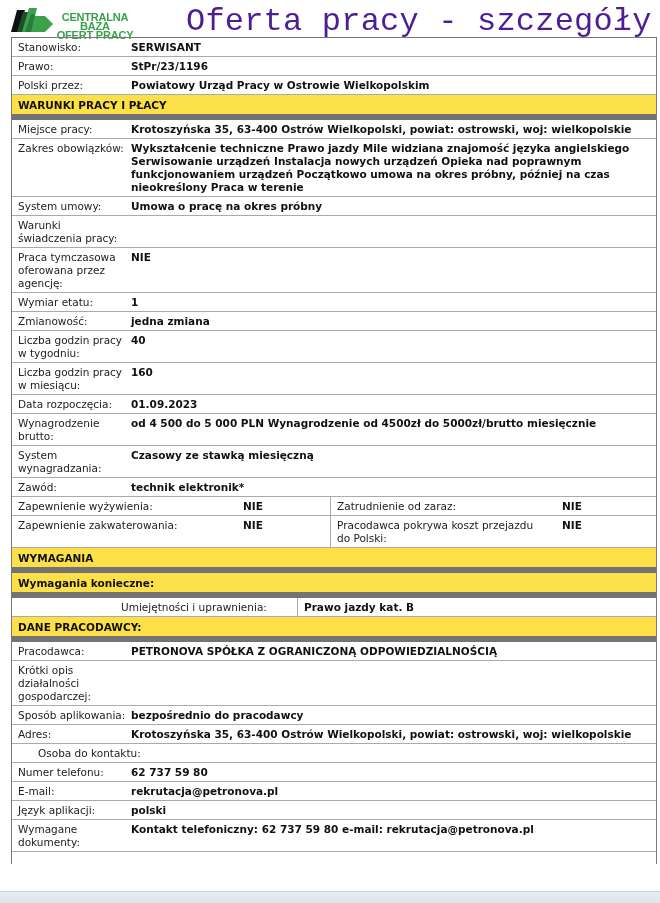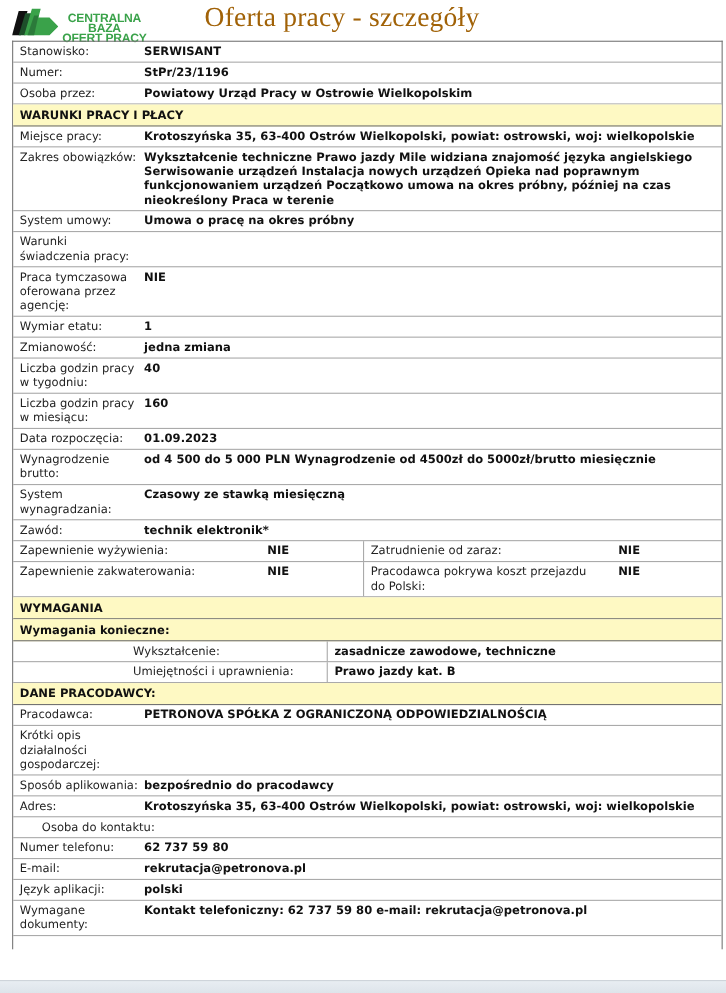--- a/index.html
+++ b/index.html
@@ -2,26 +2,26 @@
 <html><head>
 <meta charset="utf-8">
 <style>
   * { box-sizing: border-box; margin: 0; padding: 0; }
   html, body { width: 660px; height: 903px; overflow: hidden; background: #ffffff; }
   body { font-family: "DejaVu Sans", sans-serif; font-size: 10.5px; color: #111; position: relative; }
   .header { position: absolute; left: 0; top: 0; width: 660px; height: 38px; }
   .logo { position: absolute; left: 11px; top: 6px; width: 125px; height: 30px; }
   .logo svg { position: absolute; left: 0; top: 0; }
   .logo-text { position: absolute; left: 43px; top: 7px; font-family: "Liberation Sans", sans-serif; font-weight: bold; font-size: 11px; line-height: 9px; color: #3aa24a; text-align: center; letter-spacing: -0.2px; }
-  .page-title { position: absolute; left: 186px; top: 3px; font-family: Liberation Serif, serif; font-size: 25px; color: #a16207; letter-spacing: 0.2px; }
+  .page-title { position: absolute; left: 186px; top: 3px; font-family: Liberation Mono, monospace; font-size: 32px; color: #4c1d95; letter-spacing: 0.2px; }
   .sheet { position: absolute; left: 11px; top: 37px; width: 646px; border-left: 1px solid #777; border-right: 1px solid #777; border-top: 1px solid #777; }
   .row { display: flex; border-bottom: 1px solid #aaa; min-height: 19px; }
   .lbl { width: 119px; padding: 3px 5px 2px 6px; line-height: 13px; color: #222; flex-shrink: 0; }
   .val { flex: 1; padding: 3px 4px 2px 0; line-height: 13px; font-weight: bold; color: #111; }
-  .section { background: #fef9c3; font-weight: bold; padding: 3px 6px 2px 6px; line-height: 14px; border-bottom: 1px solid #737373; min-height: 20px; color: #111; }
+  .section { background: #fde047; font-weight: bold; padding: 3px 6px 2px 6px; line-height: 14px; border-bottom: 6px solid #737373; min-height: 20px; color: #111; }
   .quad { display: flex; border-bottom: 1px solid #aaa; }
   .quad .ql { width: 231px; padding: 3px 6px 2px 6px; line-height: 13px; color: #222; }
   .quad .qv { width: 88px; padding: 3px 4px 2px 0; line-height: 13px; font-weight: bold; border-right: 1px solid #aaa; }
   .quad .ql2 { width: 231px; padding: 3px 24px 2px 6px; line-height: 13px; color: #222; }
   .quad .qv2 { flex: 1; padding: 3px 4px 2px 0; line-height: 13px; font-weight: bold; }
   .req { display: flex; border-bottom: 1px solid #aaa; min-height: 19px; }
   .req .rl { width: 286px; padding: 3px 6px 2px 0; text-align: right; line-height: 13px; color: #222; border-right: 1px solid #aaa; }
   .req .rl span { display: inline-block; width: 170px; text-align: left; }
   .req .rv { flex: 1; padding: 3px 6px 2px 6px; line-height: 13px; font-weight: bold; }
   .bottom-bar { position: absolute; left: 0; top: 891px; width: 660px; height: 12px; background: linear-gradient(#e8edf2, #dde4ea); border-top: 1px solid #c9d0d6; }
@@ -45,25 +45,25 @@
   <div class="page-title">Oferta pracy - szczegóły</div>
 </div>
 
 <div class="sheet">
 
   <div class="row">
     <div class="lbl">Stanowisko:</div>
     <div class="val">SERWISANT</div>
   </div>
   <div class="row">
-    <div class="lbl">Numer:</div>
+    <div class="lbl">Prawo:</div>
     <div class="val">StPr/23/1196</div>
   </div>
   <div class="row">
-    <div class="lbl">Osoba przez:</div>
+    <div class="lbl">Polski przez:</div>
     <div class="val">Powiatowy Urząd Pracy w Ostrowie Wielkopolskim</div>
   </div>
 
   <div class="section">WARUNKI PRACY I PŁACY</div>
   <div class="row">
     <div class="lbl">Miejsce pracy:</div>
     <div class="val">Krotoszyńska 35, 63-400 Ostrów Wielkopolski, powiat: ostrowski, woj: wielkopolskie</div>
   </div>
   <div class="row">
     <div class="lbl">Zakres obowiązków:</div>
@@ -122,24 +122,20 @@
   <div class="quad">
     <div class="ql">Zapewnienie zakwaterowania:</div>
     <div class="qv">NIE</div>
     <div class="ql2">Pracodawca pokrywa koszt przejazdu do Polski:</div>
     <div class="qv2">NIE</div>
   </div>
 
   <div class="section">WYMAGANIA</div>
   <div class="section">Wymagania konieczne:</div>
   <div class="req">
-    <div class="rl"><span>Wykształcenie:</span></div>
-    <div class="rv">zasadnicze zawodowe, techniczne</div>
-  </div>
-  <div class="req">
     <div class="rl"><span>Umiejętności i uprawnienia:</span></div>
     <div class="rv">Prawo jazdy kat. B</div>
   </div>
 
   <div class="section">DANE PRACODAWCY:</div>
   <div class="row">
     <div class="lbl">Pracodawca:</div>
     <div class="val">PETRONOVA SPÓŁKA Z OGRANICZONĄ ODPOWIEDZIALNOŚCIĄ</div>
   </div>
   <div class="row">

